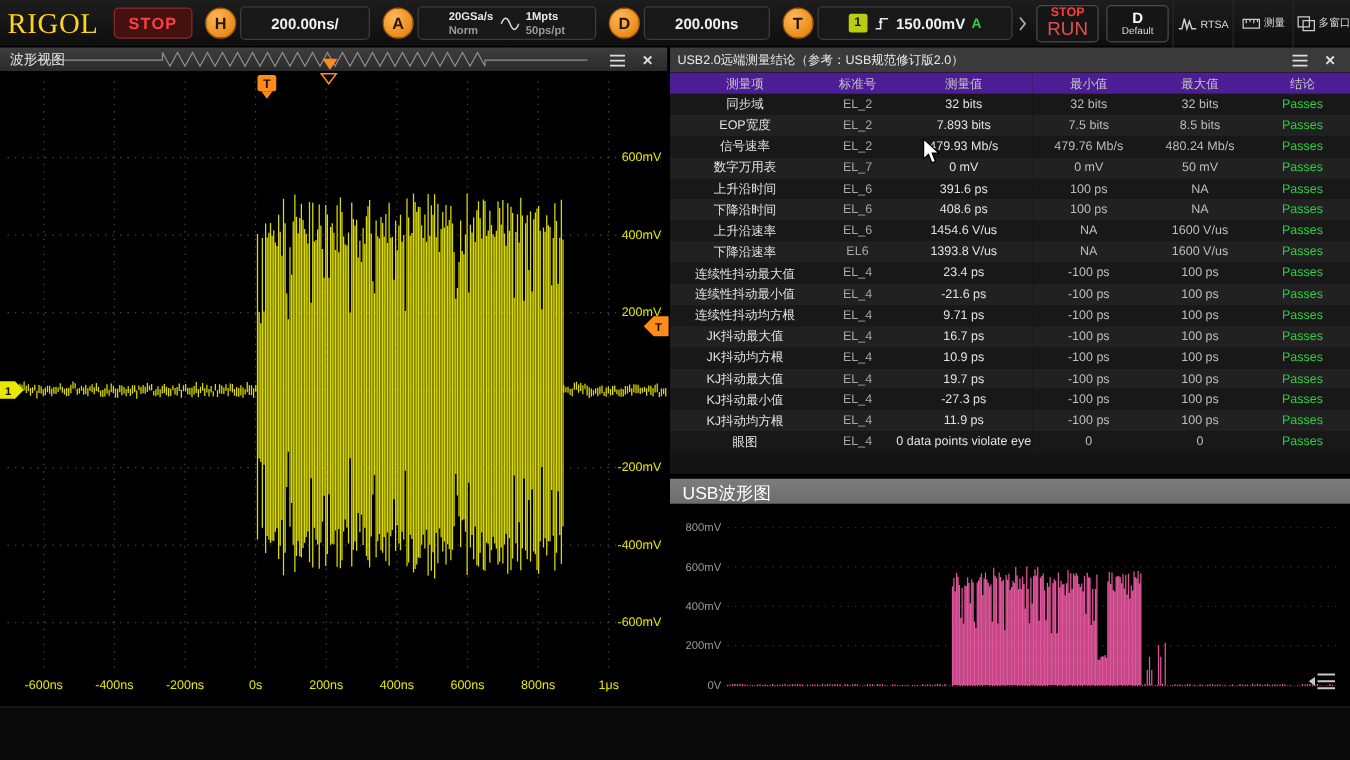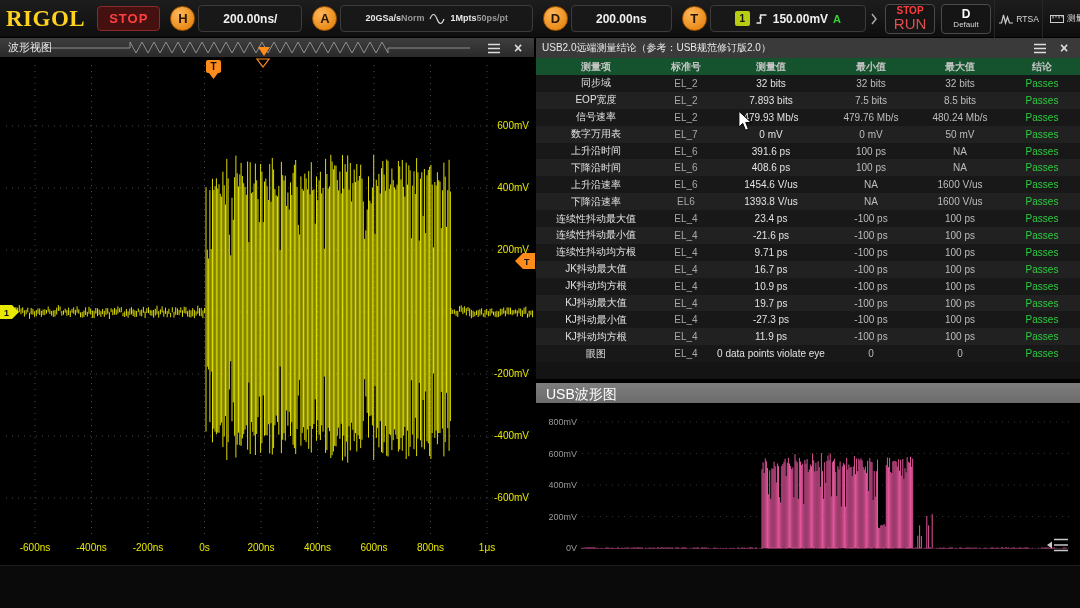--- a/index.html
+++ b/index.html
@@ -2,30 +2,30 @@
 <html><head>
 <meta charset="utf-8">
 <style>
   *{margin:0;padding:0;box-sizing:border-box}
   body{background:#222}
   #screen{position:relative;width:1080px;height:608px;background:#000;overflow:hidden;
     font-family:"Liberation Sans","DejaVu Sans",sans-serif;-webkit-font-smoothing:antialiased}
   
   #topbar{position:absolute;left:0;top:0;width:1080px;height:38px;display:flex;align-items:center;
     background:linear-gradient(#1d1d1d,#0e0e0e);border-bottom:1px solid #000}
-  .logo{margin-left:6px;font-family:"Liberation Serif","DejaVu Serif",serif;font-weight:bold;
+  .logo{margin-left:6px;font-family:"Liberation Serif","DejaVu Serif",serif;font-weight:normal;
     font-size:23px;color:#ffd21e;letter-spacing:.5px}
   .stopbtn{margin-left:12px;padding:4px 11px;background:#451010;border:1px solid #8a2a2a;border-radius:4px;
     color:#ff4040;font-weight:bold;font-size:13px;letter-spacing:1px}
   .knob{margin-left:10px;width:25px;height:25px;border-radius:50%;flex:none;
     background:radial-gradient(circle at 35% 30%,#ffb75a,#e07a00);border:1px solid #a85a00;
     color:#2a1600;font-weight:bold;font-size:13px;display:flex;align-items:center;justify-content:center}
   .tb-box{margin-left:3px;height:27px;background:#181818;border:1px solid #3c3c3c;border-radius:4px;
     display:flex;align-items:center;gap:5px;padding:0 24px;color:#f0f0f0;font-weight:bold;font-size:12px;white-space:nowrap}
-  .stack{display:flex;flex-direction:row;line-height:1.12;font-size:9px;font-weight:bold;color:#e8e8e8;text-align:left}
+  .stack{display:flex;flex-direction:column;line-height:1.12;font-size:9px;font-weight:bold;color:#e8e8e8;text-align:left}
   .stack .sub{color:#999;font-weight:bold}
   .chip1{width:15px;height:15px;background:#b8cc10;color:#111;font-size:10px;font-weight:bold;border-radius:2px;
     display:flex;align-items:center;justify-content:center;flex:none}
   .trigA{color:#35d035;font-weight:bold;font-size:11px}
   .chev{margin:0 4px;display:flex;align-items:center}
   #quickbtns{margin-left:auto;display:flex;align-items:center;height:38px}
   .qbtn{width:48px;height:38px;display:flex;flex-direction:row;align-items:center;justify-content:center;
     gap:2px;border-left:1px solid #262626;cursor:pointer}
   .qlbl{font-size:8.5px;color:#d8d8d8;white-space:nowrap}
   .boxbtn{width:50px;height:30px;margin:0 3px;border:1px solid #4a4a4a;border-radius:4px;background:#151515;
@@ -43,21 +43,21 @@
   .close-x{color:#ddd;font-size:14px;font-weight:bold;line-height:1}
   #trig-ovw{position:absolute;left:258px;top:47px;width:0;height:0;z-index:5;
     border-left:6px solid transparent;border-right:6px solid transparent;border-top:9px solid #ff8c1a}
   #wave1{position:absolute;left:0;top:57px;width:535px;height:506px;background:#000}
   
   #rp-hd{position:absolute;left:536px;top:38px;width:544px;height:20px;background:#3a3a3a;
     display:flex;align-items:center}
   #rp-hd .p-title{font-size:10px;margin-left:6px}
   #tablewrap{position:absolute;left:536px;top:58px;width:544px;height:321px;overflow:hidden;background:#141414}
   table{width:100%;border-collapse:collapse;table-layout:fixed}
-  th{height:17px;background:#14532d;color:#c4c4c4;font-size:10px;font-weight:bold}
+  th{height:17px;background:#4c1d95;color:#c4c4c4;font-size:10px;font-weight:normal}
   td{height:16.9px;font-size:10px;color:#e2e2e2;text-align:center;white-space:nowrap;overflow:hidden}
   tbody tr:nth-child(odd){background:#181818}
   tbody tr:nth-child(even){background:#212121}
   td:nth-child(2){color:#a8a8a8}
   td:nth-child(4),td:nth-child(5){color:#bdbdbd}
   td:last-child{color:#2ecc40}
   #usbhd{position:absolute;left:536px;top:383px;width:544px;height:24px;
     background:linear-gradient(#7d7d7d,#696969);display:flex;align-items:center}
   #usbhd span{color:#fff;font-size:14px;margin-left:10px}
   #wave2{position:absolute;left:536px;top:403px;width:544px;height:160px;background:#000}

